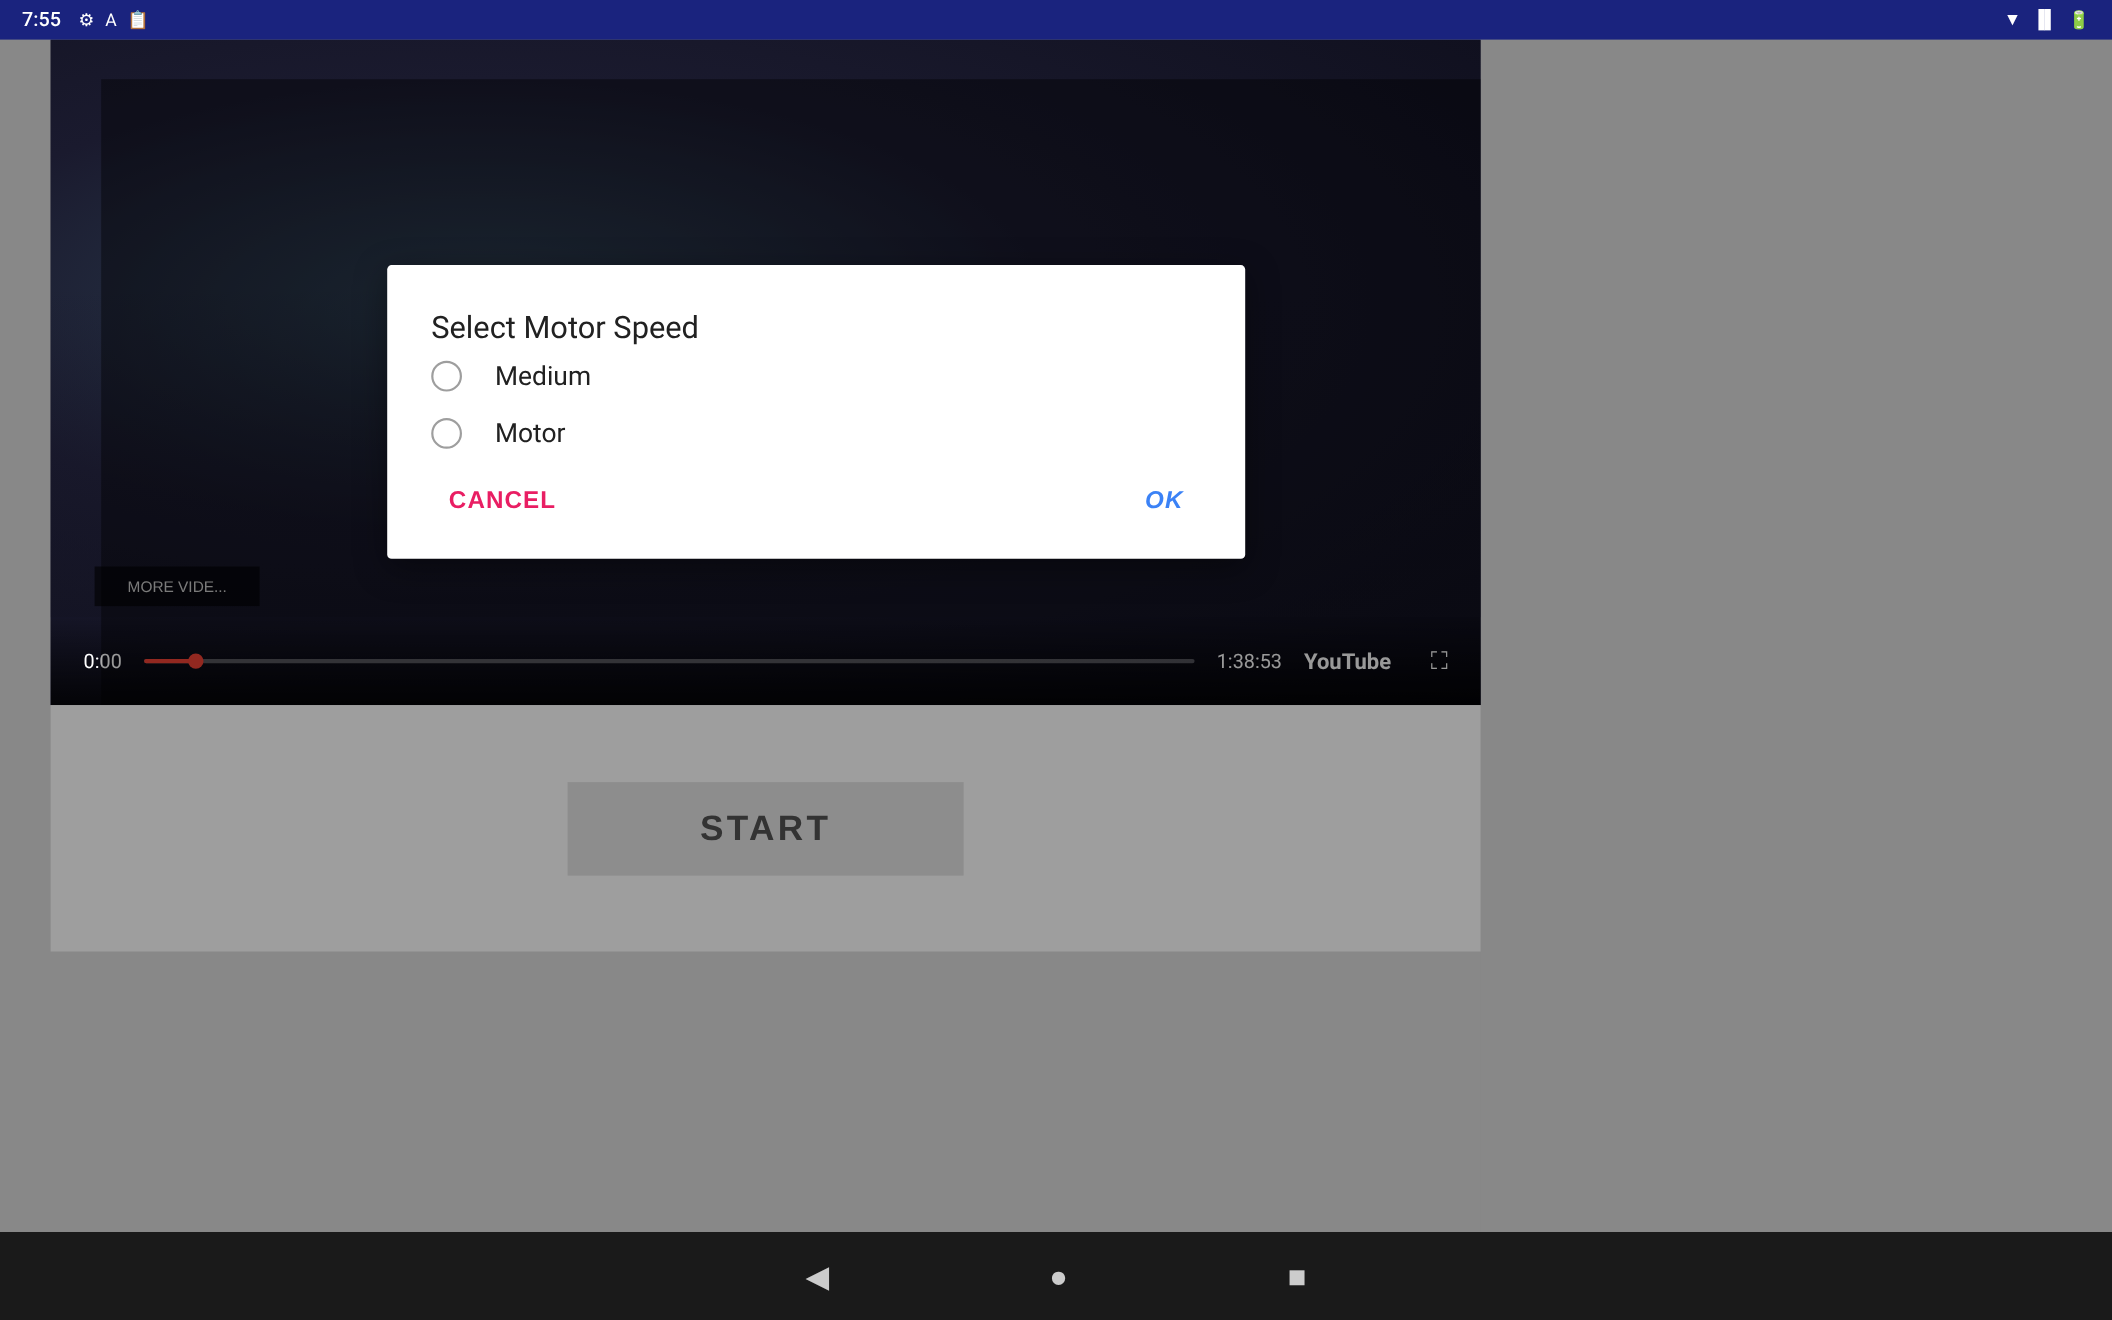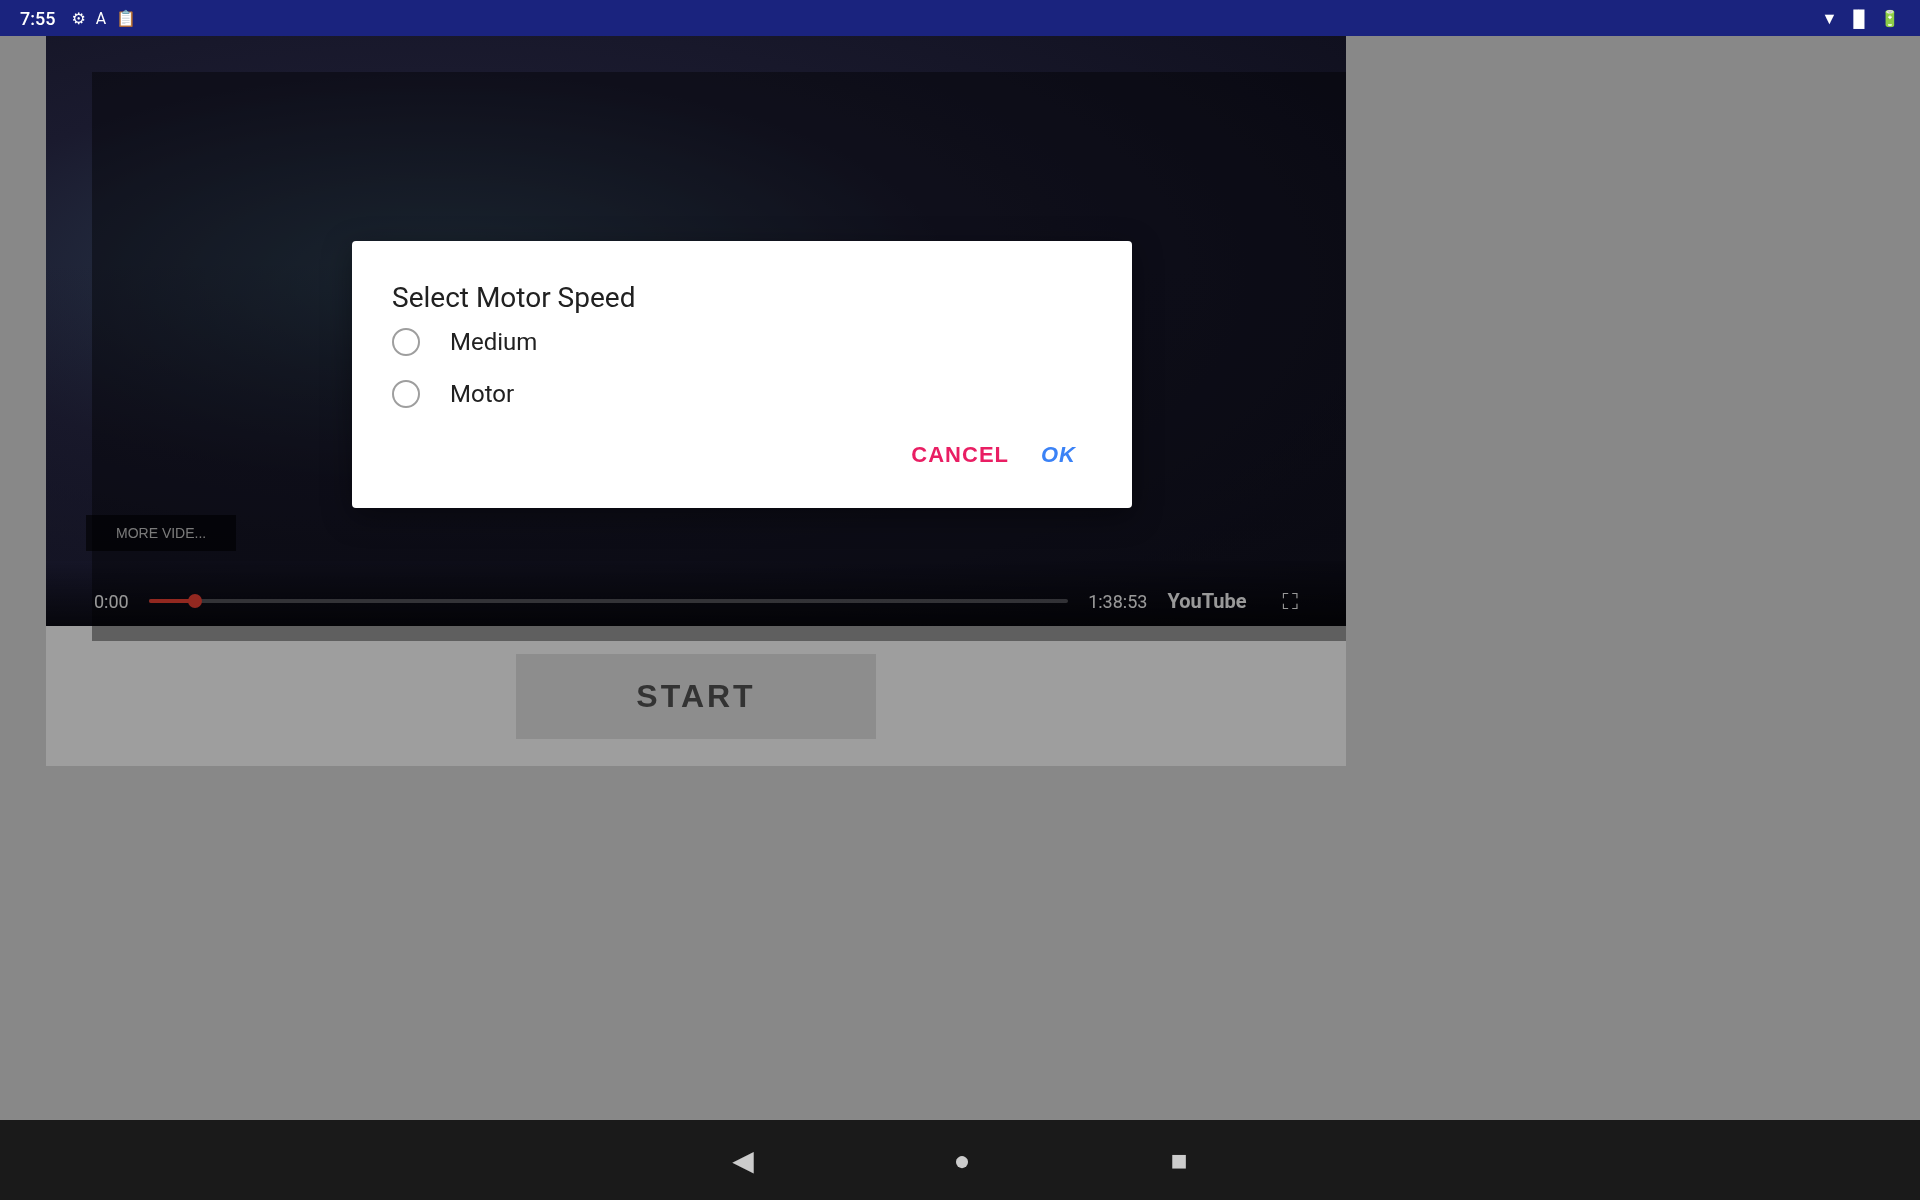--- a/index.html
+++ b/index.html
@@ -92,21 +92,21 @@
     
     .video-controls {
       position: absolute;
       bottom: 0;
       left: 0;
       right: 0;
       height: 80px;
       background: linear-gradient(to top, rgba(0,0,0,0.8), transparent);
       display: flex;
       align-items: center;
-      padding: 0 48px;
+      padding: 0 30px;
       gap: 20px;
     }
     .time-current {
       color: white;
       font-size: 18px;
     }
     .progress-bar {
       flex: 1;
       height: 4px;
       background: rgba(255,255,255,0.3);
@@ -141,24 +141,24 @@
     }
     .fullscreen-icon {
       color: white;
       font-size: 22px;
       margin-left: 16px;
     }
 
     
     .start-area {
       position: absolute;
-      top: 626px;
+      top: 641px;
       left: 46px;
       width: 1300px;
-      height: 140px;
+      height: 224px;
       background: #9e9e9e;
       display: flex;
       align-items: center;
       justify-content: center;
     }
     .start-btn {
       background: #8d8d8d;
       border: none;
       color: #333;
       font-size: 32px;
@@ -241,21 +241,21 @@
       height: 14px;
       background: #e91e63;
       border-radius: 50%;
     }
     .radio-label {
       font-size: 24px;
       color: #212121;
     }
     .dialog-actions {
       display: flex;
-      justify-content: flex-end;
+      justify-content: space-between;
       margin-top: 20px;
     }
     .btn-cancel {
       background: none;
       border: none;
       color: #e91e63;
       font-size: 22px;
       font-weight: 700;
       letter-spacing: 1px;
       cursor: pointer;

